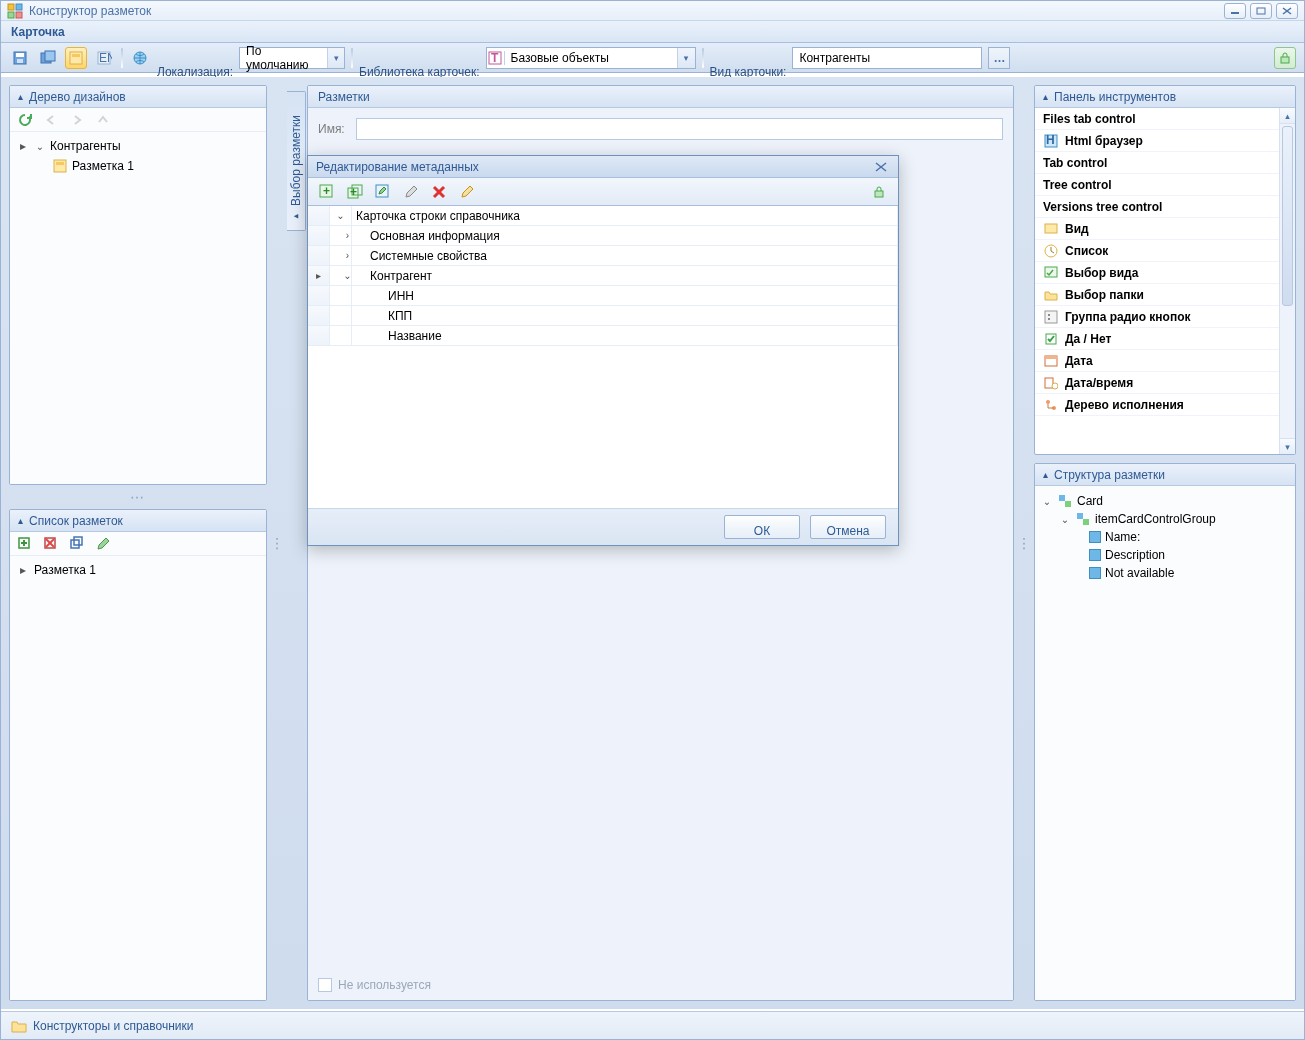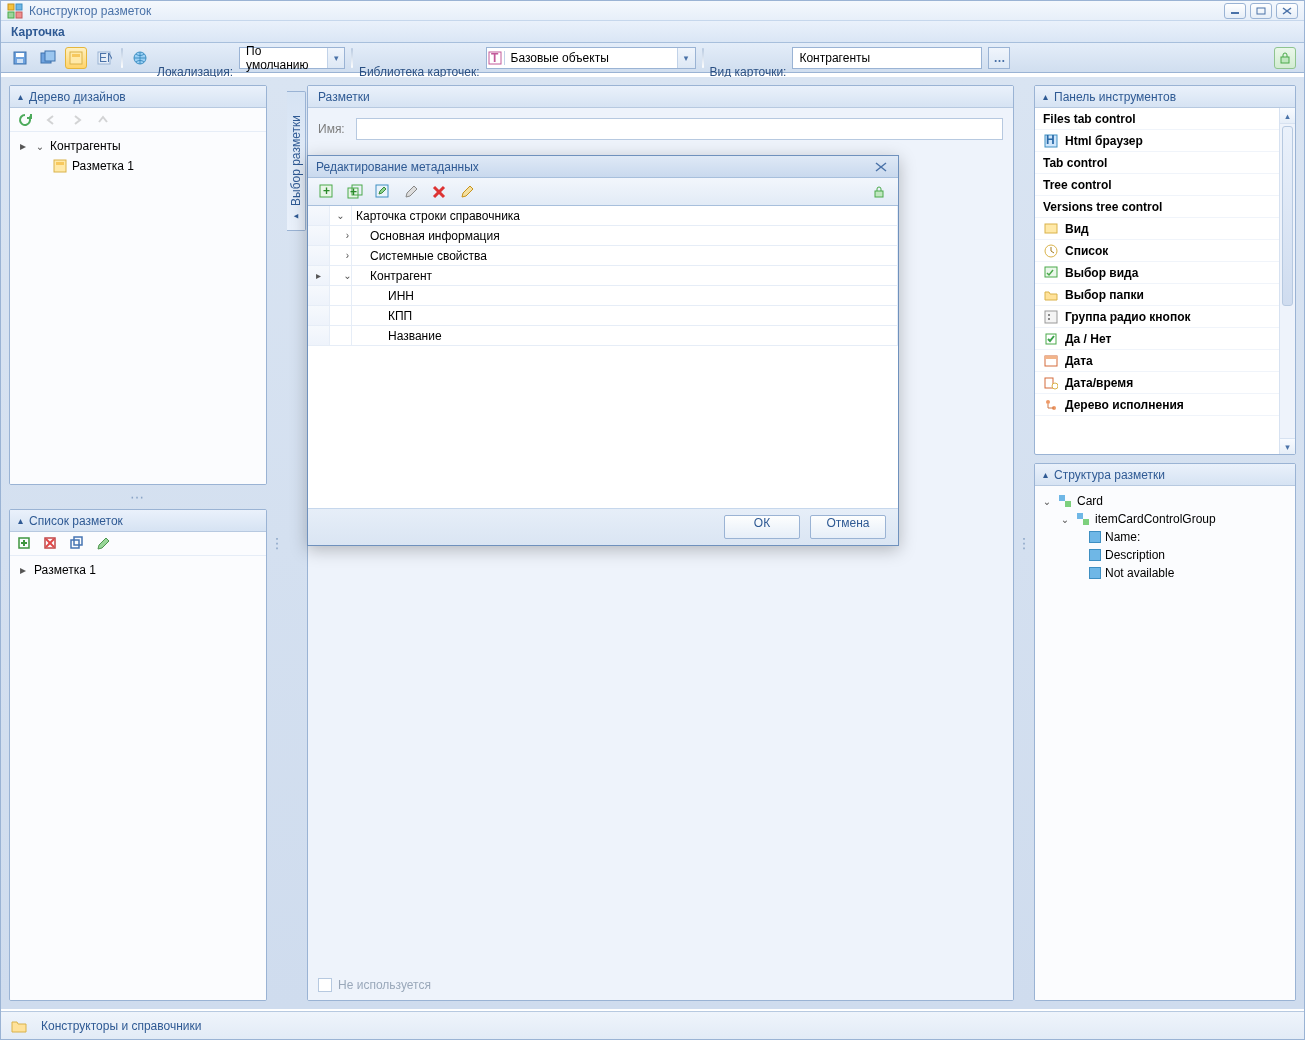--- a/index.html
+++ b/index.html
@@ -73,42 +73,42 @@
 .dialog .dtitle .spacer{flex:1;}
 .dialog .dclose{width:18px;height:16px;display:flex;align-items:center;justify-content:center;cursor:pointer;color:#4a72a8;}
 .dialog .dtoolbar{height:28px;background:linear-gradient(#f2f6fc,#e2ebf6);border-bottom:1px solid #a7bfdc;display:flex;align-items:center;gap:6px;padding:0 8px;}
 .dgrid{flex:1;background:#fff;overflow:auto;border-bottom:1px solid #c6d7ec;margin:0;}
 .grow{display:flex;height:20px;border-bottom:1px solid #e6edf7;align-items:center;}
 .grow .gc{border-right:1px solid #e6edf7;height:100%;display:flex;align-items:center;}
 .grow .c0{width:22px;background:linear-gradient(#f6f9fd,#eef3fb);justify-content:center;color:#555;font-size:10px;}
 .grow .c1{width:22px;justify-content:center;color:#555;font-size:10px;}
 .grow .c2{flex:1;padding-left:4px;}
 .dialog .dfoot{height:36px;display:flex;align-items:center;justify-content:flex-end;gap:10px;padding:0 12px;background:linear-gradient(#e6eef8,#dae5f3);}
-.dbtn{min-width:76px;height:24px;border:1px solid #9ab3d4;border-radius:2px;background:linear-gradient(#fdfefe,#e6eef8);cursor:pointer;display:flex;align-items:flex-start;justify-content:center;color:#2f5a94;}
+.dbtn{min-width:76px;height:24px;border:1px solid #9ab3d4;border-radius:2px;background:linear-gradient(#fdfefe,#e6eef8);cursor:pointer;display:flex;align-items:flex-end;justify-content:center;color:#2f5a94;}
 
 
 .toolbox{ padding:0; }
 .tlitem{display:flex;align-items:center;gap:6px;height:22px;padding:0 8px;border-bottom:1px solid #f0f4fa;}
 .tlitem.bold{font-weight:bold;}
 .tlicon{width:16px;height:16px;display:inline-flex;align-items:center;justify-content:center;}
 .scroll-wrap{position:relative;flex:1;overflow:hidden;}
 .scroll-inner{position:absolute;inset:0;right:16px;overflow:hidden;}
 .scrollbar{position:absolute;top:0;right:0;width:16px;height:100%;background:#eef3fb;border-left:1px solid #d7e2f1;}
 .scrollbar .upb,.scrollbar .dnb{height:16px;background:linear-gradient(#f8fbff,#e6eef8);border-bottom:1px solid #d7e2f1;display:flex;align-items:center;justify-content:center;color:#4a72a8;font-size:9px;}
 .scrollbar .dnb{position:absolute;bottom:0;left:0;right:0;border-top:1px solid #d7e2f1;border-bottom:none;}
 .scrollbar .thumb{position:absolute;left:2px;right:2px;top:18px;height:180px;background:linear-gradient(#eaf1fb,#cfdcef);border:1px solid #b7c9e0;border-radius:3px;}
 
 
 .stree{padding:6px;}
 .snode{display:flex;align-items:center;height:18px;gap:4px;}
 .sq{width:12px;height:12px;display:inline-block;}
 .sq.cyan{background:#6fb7e6;border:1px solid #3e8fc2;}
 
 
-.statusbar{position:absolute;left:0;right:0;bottom:0;height:28px;background:linear-gradient(#eff4fb,#e2ebf6);border-top:1px solid #b7c9e0;display:flex;align-items:center;padding:0 10px;gap:14px;color:#2f5a94;}
+.statusbar{position:absolute;left:0;right:0;bottom:0;height:28px;background:linear-gradient(#eff4fb,#e2ebf6);border-top:1px solid #b7c9e0;display:flex;align-items:center;padding:0 10px;gap:6px;color:#2f5a94;}
 .folder-icon{display:inline-block;width:16px;height:14px;}
 
 
 svg{display:block}
 </style>
 </head>
 <body>
 
 <div class="window">
 

